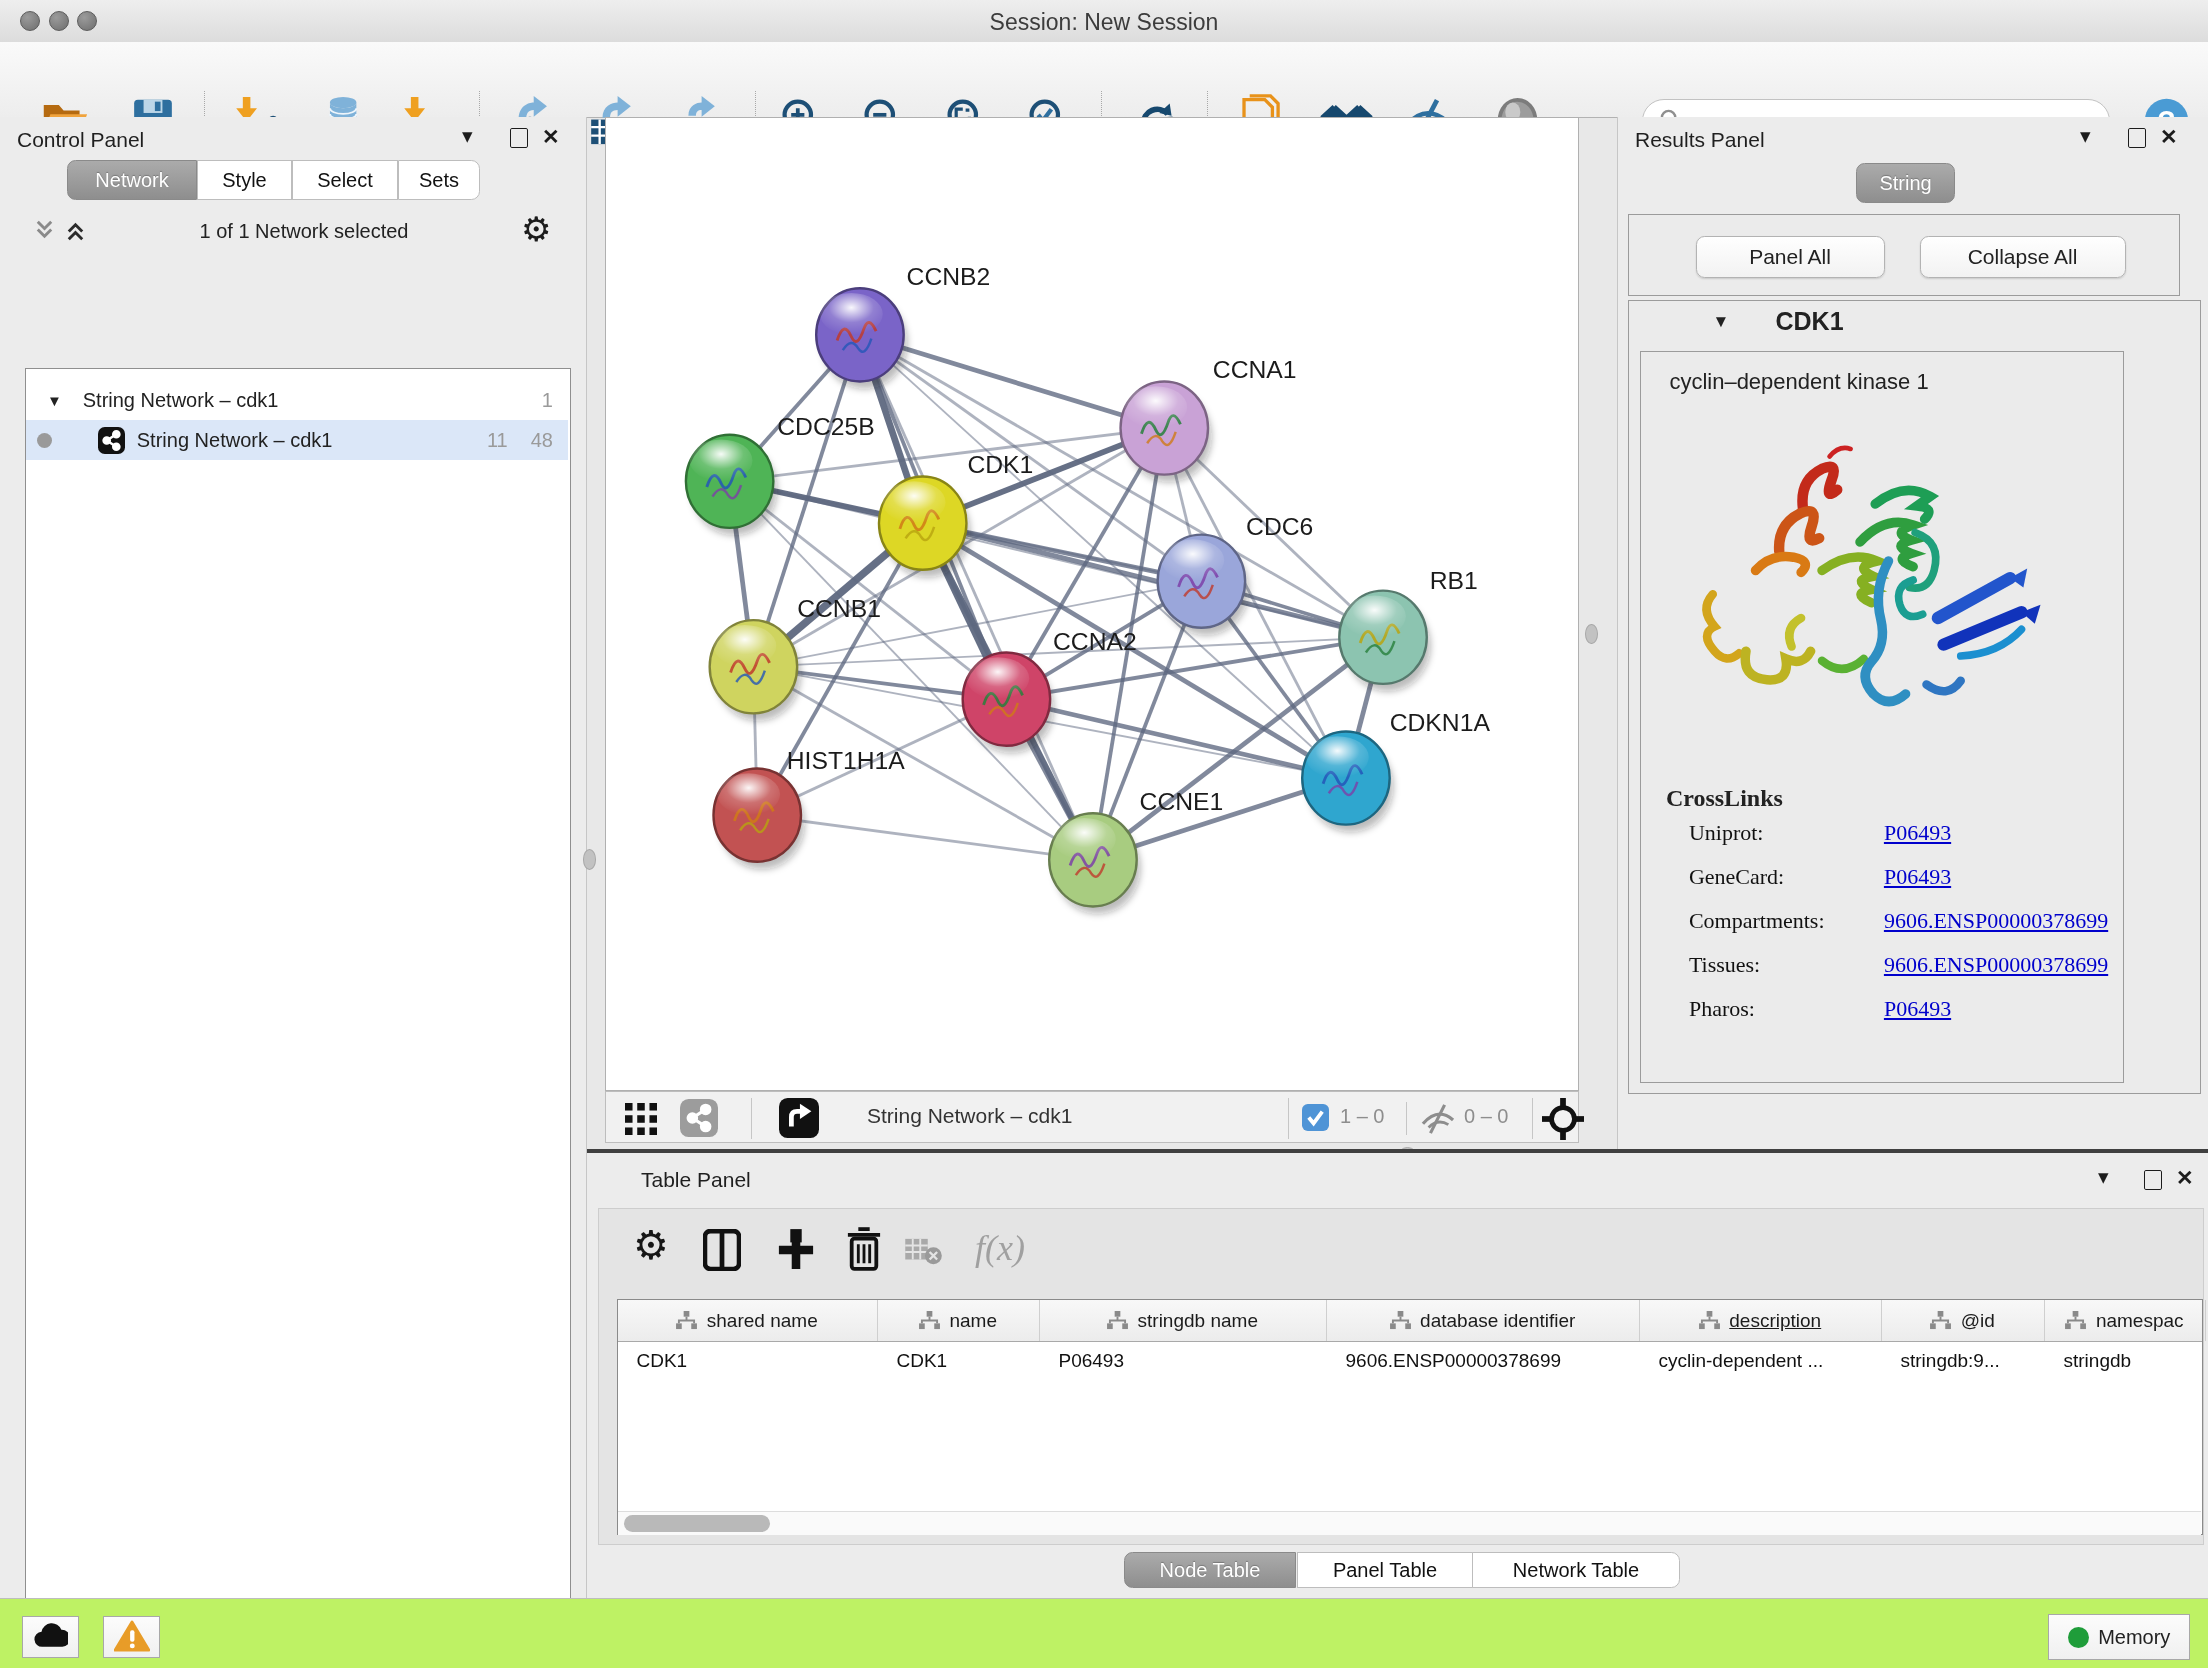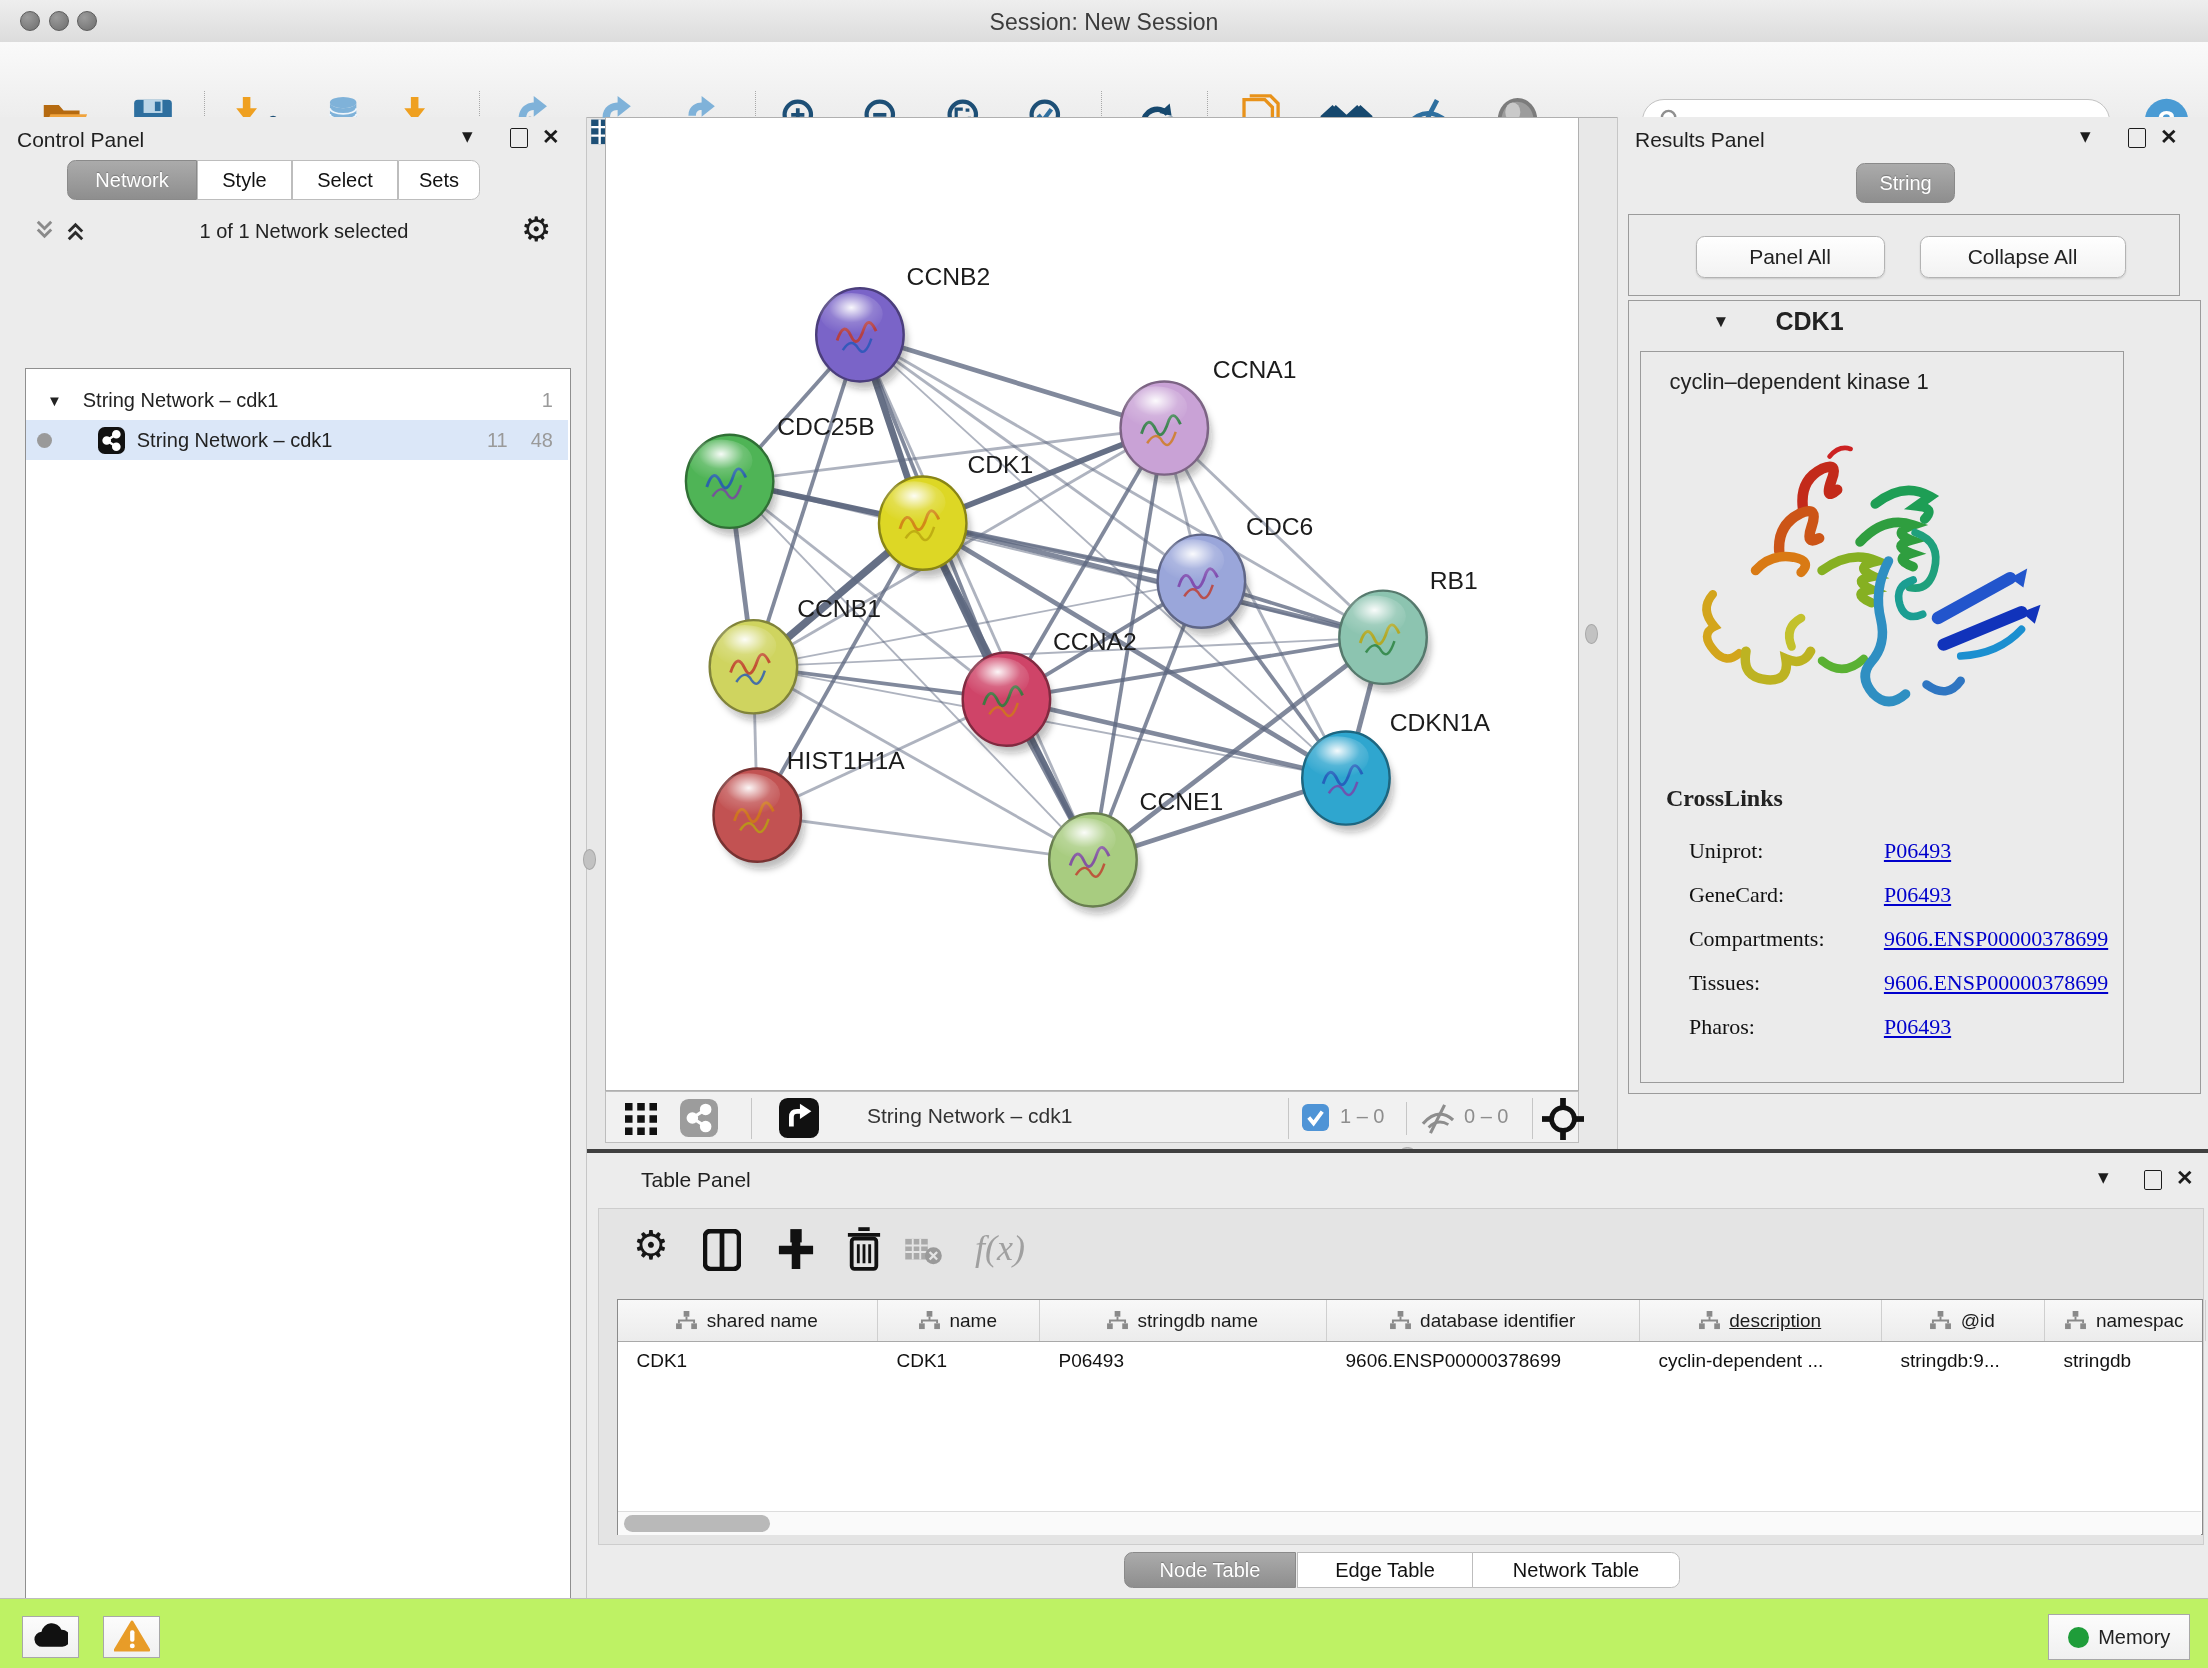--- a/index.html
+++ b/index.html
@@ -28,21 +28,21 @@
   
   .netcanvas{left:605px;top:117px;width:974px;height:974px;background:#ffffff;border:1px solid #b0b0b0;box-sizing:border-box;}
   .netbar{left:605px;top:1091px;width:974px;height:52px;background:#f1f1f1;border:1px solid #bdbdbd;box-sizing:border-box;display:block;}
   .nbsep{top:1097px;width:0;height:41px;border-left:1px solid #c6c6c6;}
   .nbtext{font-size:20px;color:#8d8d8d;}
   .splitdot{background:#c2c2c2;border:1px solid #a8a8a8;border-radius:50%;}
   
   .rbox{background:#ebebeb;border:1.9px solid #9b9b9b;box-sizing:border-box;}
   .rbtn{background:linear-gradient(#ffffff,#f2f2f2);border:1px solid #b3b3b3;border-radius:8.6px;font-size:21px;display:flex;align-items:center;justify-content:center;box-shadow:0 1px 1.9px rgba(0,0,0,.15);}
   .serif{font-family:"Liberation Serif",serif;}
-  .xlrow{height:44px;display:flex;align-items:flex-end;font-size:22px;}
+  .xlrow{height:44px;display:flex;align-items:flex-start;font-size:22px;}
   .xllabel{width:195px;color:#111;}
   .xlink{color:#0000cc;text-decoration:underline;}
   
   .tp-table{left:616px;top:1295px;width:1586px;height:236px;background:#fff;border:1.9px solid #8a8a8a;box-sizing:border-box;}
   .thead{display:flex;height:41px;background:linear-gradient(#f8f8f8,#ececec);border-bottom:1.9px solid #a9a9a9;}
   .th{display:flex;align-items:center;justify-content:center;gap:9.5px;font-size:19px;color:#1b1b1b;border-right:1px solid #cfcfcf;box-sizing:border-box;overflow:hidden;white-space:nowrap;}
   .trowdata{display:flex;height:38px;}
   .td{font-size:19px;color:#111;display:flex;align-items:center;padding-left:19px;box-sizing:border-box;overflow:hidden;white-space:nowrap;}
   .hscroll{left:618px;top:1507px;width:1583px;height:23px;background:#fafafa;border-top:1px solid #ddd;}
   .hthumb{left:624px;top:1509px;width:146px;height:17px;background:#b9b9b9;border-radius:8.6px;}
@@ -692,21 +692,21 @@
         </div>
   </div>
   <div class="abs hscroll" style="left:31px;top:358px;">
     <div class="abs hthumb" style="left:5.7px;top:2.9px;"></div>
   </div>
 
   <div class="abs tab sel rfirst" style="left:537px;top:399px;width:172px;height:36px;">
         <span>Node Table</span>
       </div>
   <div class="abs tab" style="left:710px;top:399px;width:176px;height:36px;">
-        <span>Edge Table</span>
+        <span>Panel Table</span>
       </div>
   <div class="abs tab rlast" style="left:885px;top:399px;width:208px;height:36px;">
         <span>Network Table</span>
       </div>
 </div>
 
 <div class="abs statusbar">
   <div class="abs sbtn" style="left:22px;top:17px;width:55px;height:40px;">
     <span><svg width="34" height="25" viewBox="0 0 36 26">
             <path d="M9 25 a8 8 0 0 1 -1 -16 a11 11 0 0 1 21 -2 a7 7 0 0 1 1 18z" fill="#111"></path>

